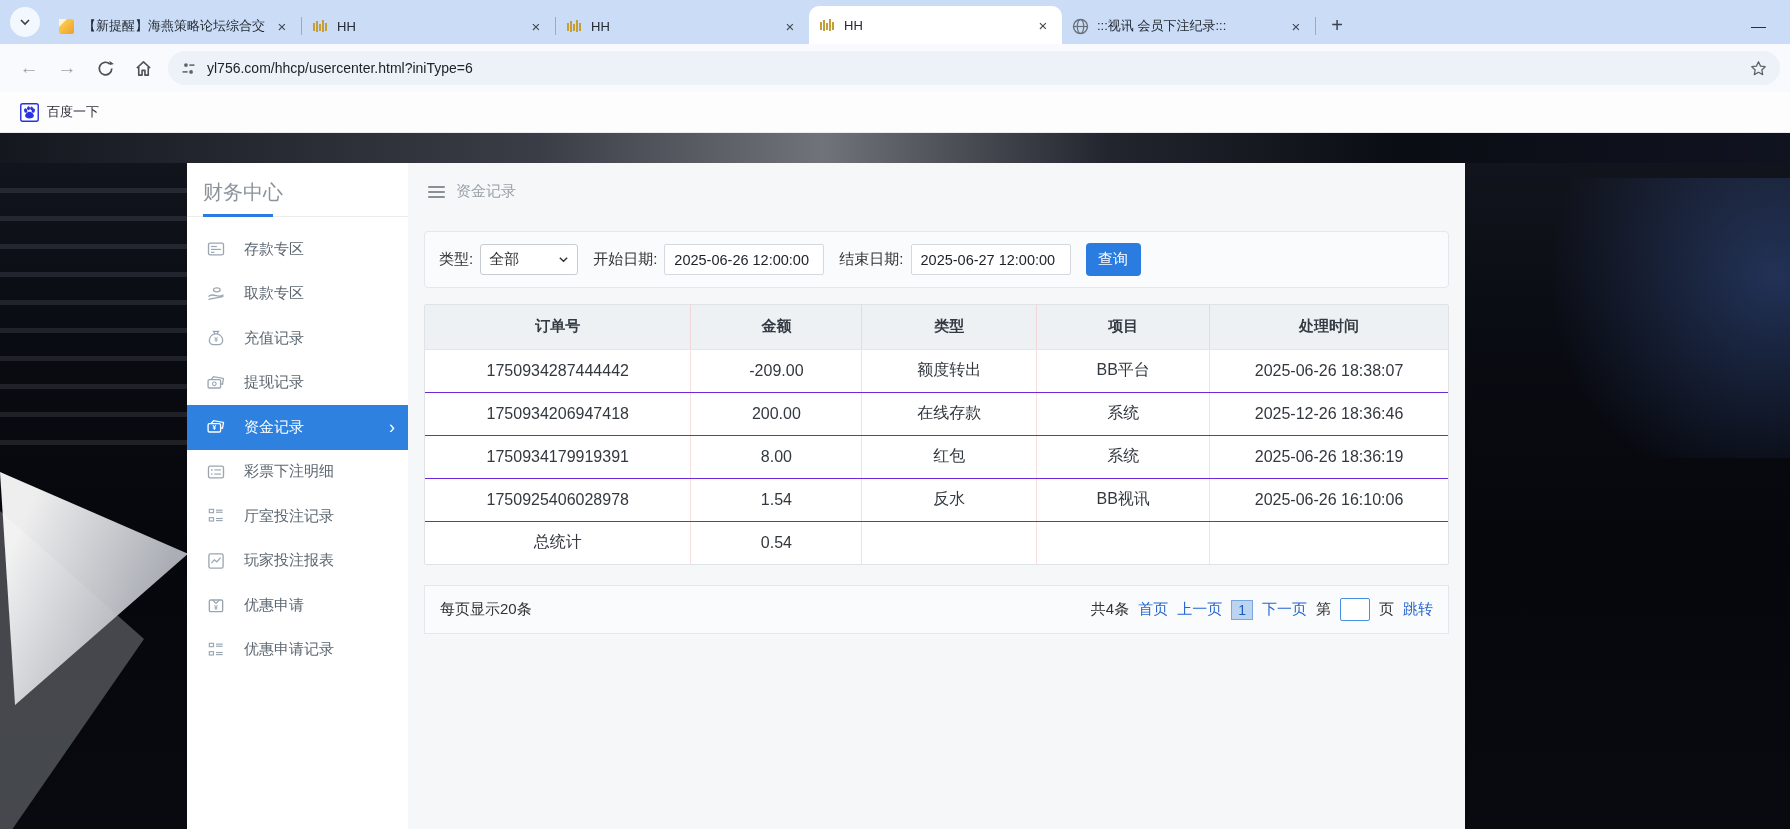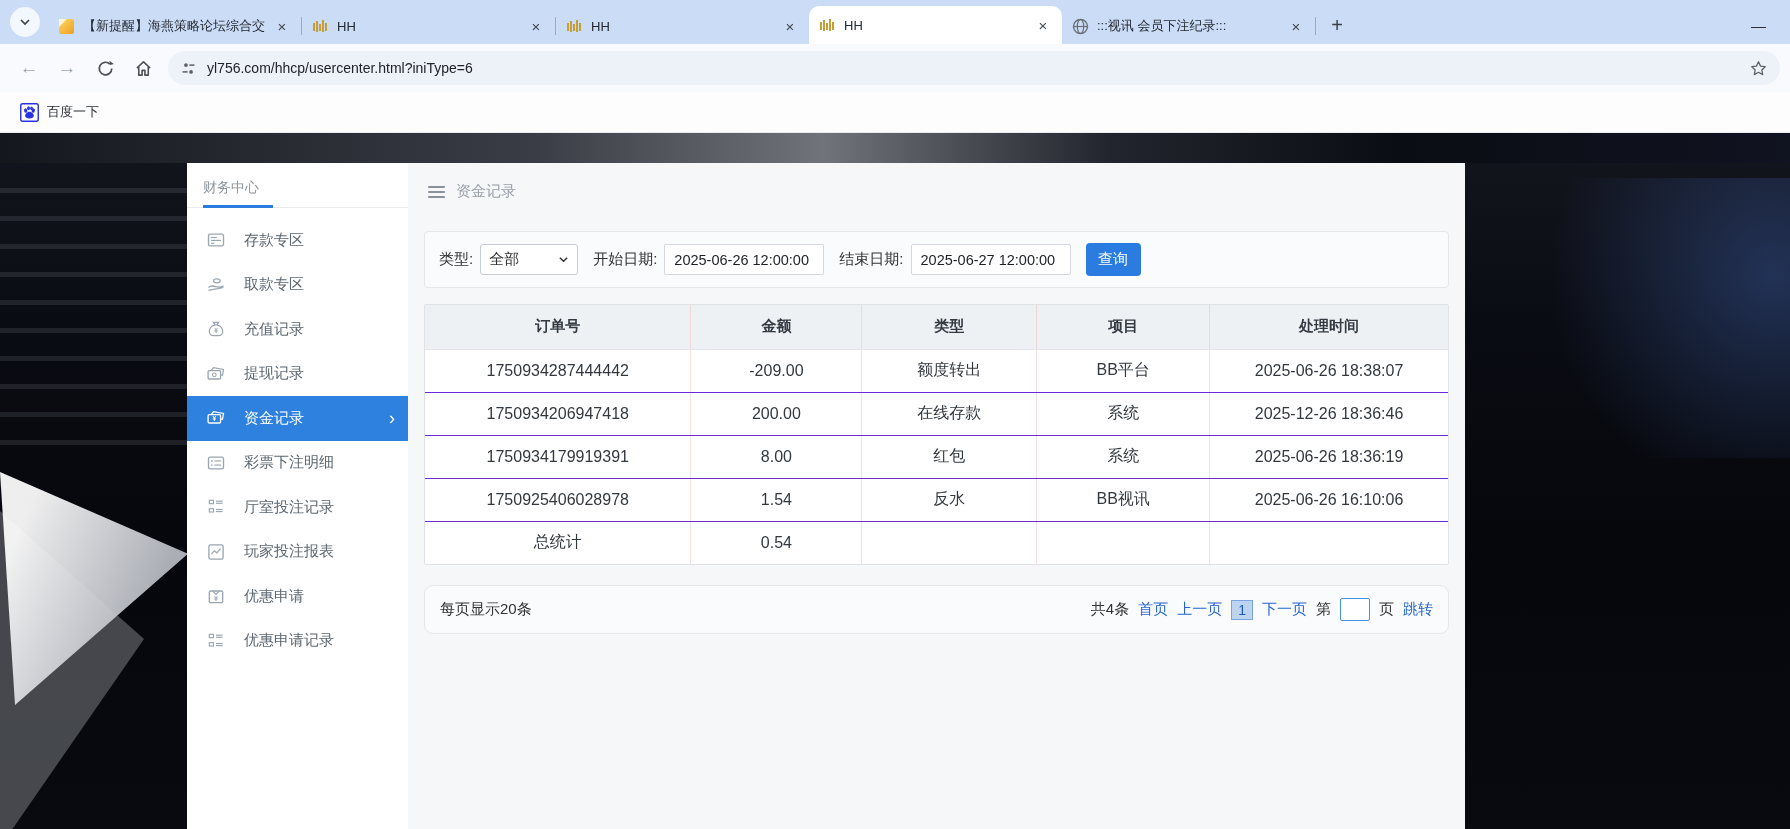--- a/index.html
+++ b/index.html
@@ -53,21 +53,21 @@
   
   .card { position:absolute; left:187px; top:30px; width:1278px; bottom:-6px; display:flex; background:#fff; }
 
   
   .sidebar { width:221px; background:#fff; flex:0 0 auto; }
   .sb-header { height:57px; position:relative; overflow:hidden; padding:9px 0 0 15px; color:#fff;
     background:linear-gradient(125deg,#43abee 0%,#2490e0 45%,#0f6cc2 100%); }
   .sb-title { font-size:20px; letter-spacing:2px; text-shadow:0 1px 2px rgba(0,40,90,.35); }
   .sb-sub { font-size:8px; letter-spacing:1.5px; opacity:.95; margin-top:1px; }
   .sb-gamepad { position:absolute; right:10px; top:8px; opacity:.55; }
-  .sb-section { padding:16px 16px 0; color:#8b939c; font-size:14px; }
+  .sb-section { padding:16px 16px 0; color:#8b939c; font-size:20px; }
   .sb-rule { margin-top:10px; border-bottom:1px solid #ececee; position:relative; }
   .sb-rule-accent { position:absolute; left:16px; bottom:-1px; width:70px; border-bottom:3px solid #2b7ce0; }
   .sb-menu { padding-top:10px; }
   .sb-item { height:44.5px; display:flex; align-items:center; padding-left:18px; color:#5c6670; font-size:15px;
     cursor:pointer; position:relative; }
   .sb-item .sb-icon { width:22px; height:22px; margin-right:17px; display:flex; align-items:center; justify-content:center; }
   .sb-item.active { background:#2e81de; color:#fff; }
   .sb-item.active .chev { position:absolute; right:13px; font-size:18px; color:#fff; }
 
   
@@ -90,21 +90,21 @@
   .table-wrap { margin:16px 16px 0; background:#fff; border:1px solid #dfe2e7; border-radius:2px; }
   table { width:100%; border-collapse:collapse; table-layout:fixed; }
   th { background:#eef1f4; height:44px; font-size:15px; color:#333a42; font-weight:bold;
     border-left:1px solid #f0d6d6; border-bottom:1px solid #e2e5ea; }
   th:first-child { border-left:none; }
   td { height:43px; text-align:center; font-size:16px; color:#33383f;
     border-left:1px solid #f6dfdf; border-bottom:1px solid #6d28d9; }
   td:first-child { border-left:none; }
   tr:last-child td { border-bottom:none;margin-top:24px; }
 
-  .pagination { margin:20px 16px 0; height:49px; background:#fafbfc; border:1px solid #e4e7ec; border-radius:9px;
+  .pagination { margin:20px 16px 0; height:49px; background:#fafbfc; border:1px solid #e4e7ec; border-radius:0;
     display:flex; align-items:center; padding:0 15px; font-size:15px; color:#333; }
   .pg-right { margin-left:auto; display:flex; align-items:center; gap:9px; }
   .pg-link { color:#2766d2; cursor:pointer; }
   .pg-current { background:#bcd4f0; border:1px solid #7aa6dd; color:#1c5bbf; padding:1px 6px; font-size:14px; cursor:default; }
   .pg-input { width:30px; height:23px; border:1px solid #4a90e2; background:#fff; border-radius:2px;
     font-size:14px; text-align:center; font-family:inherit; }
 </style>
 </head>
 <body>
 

